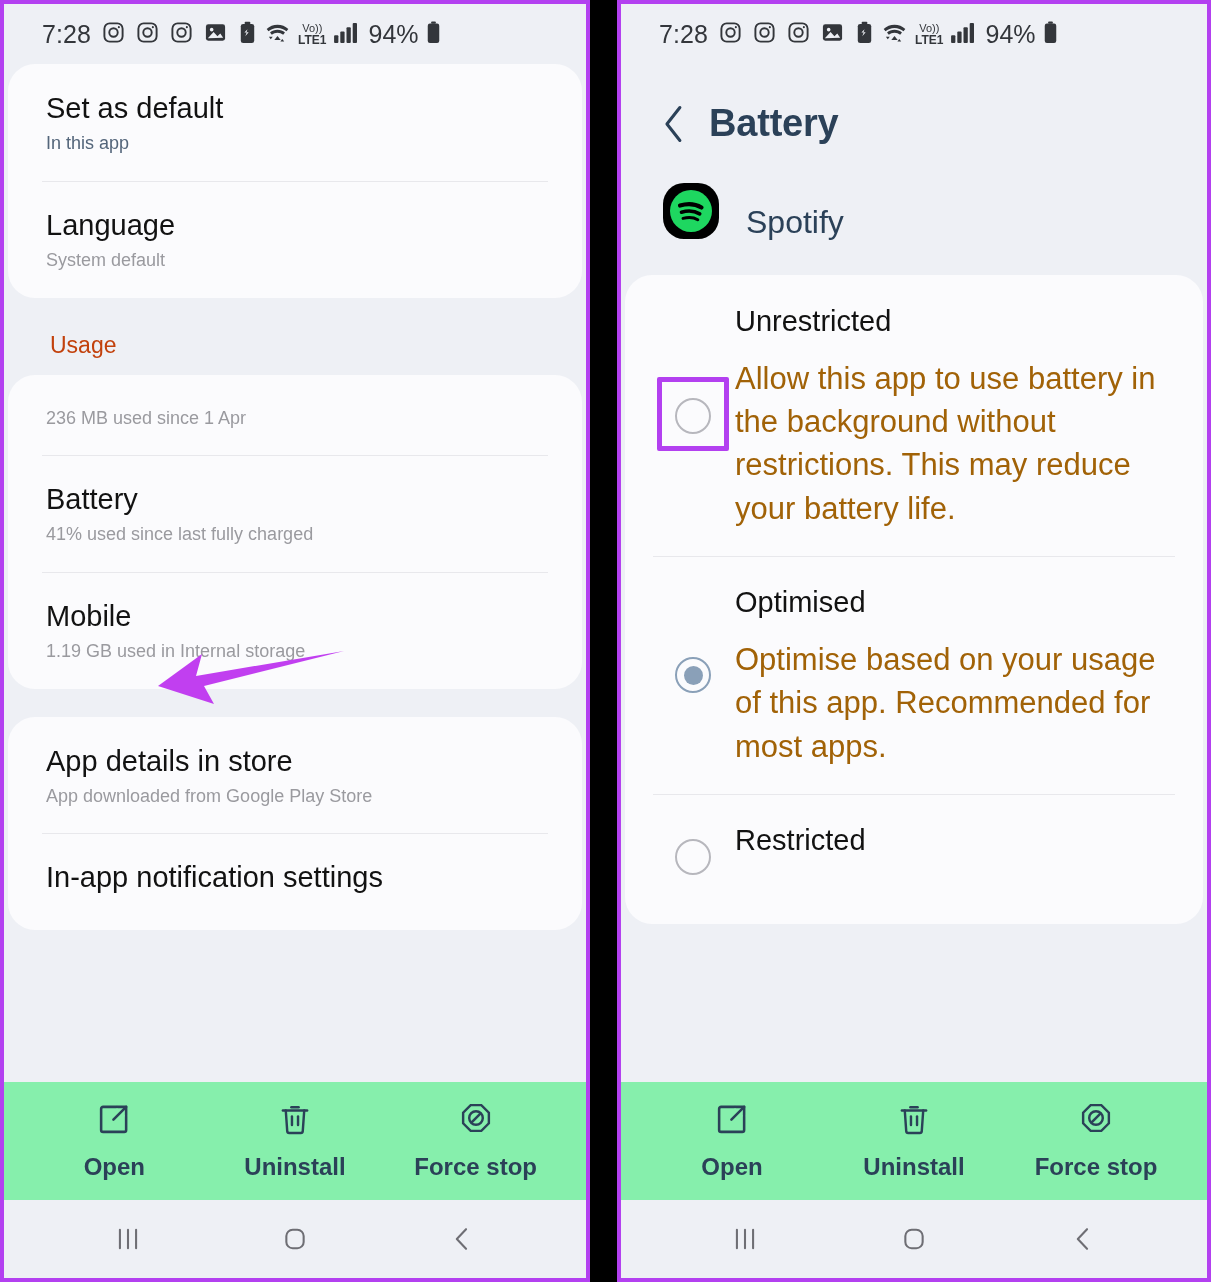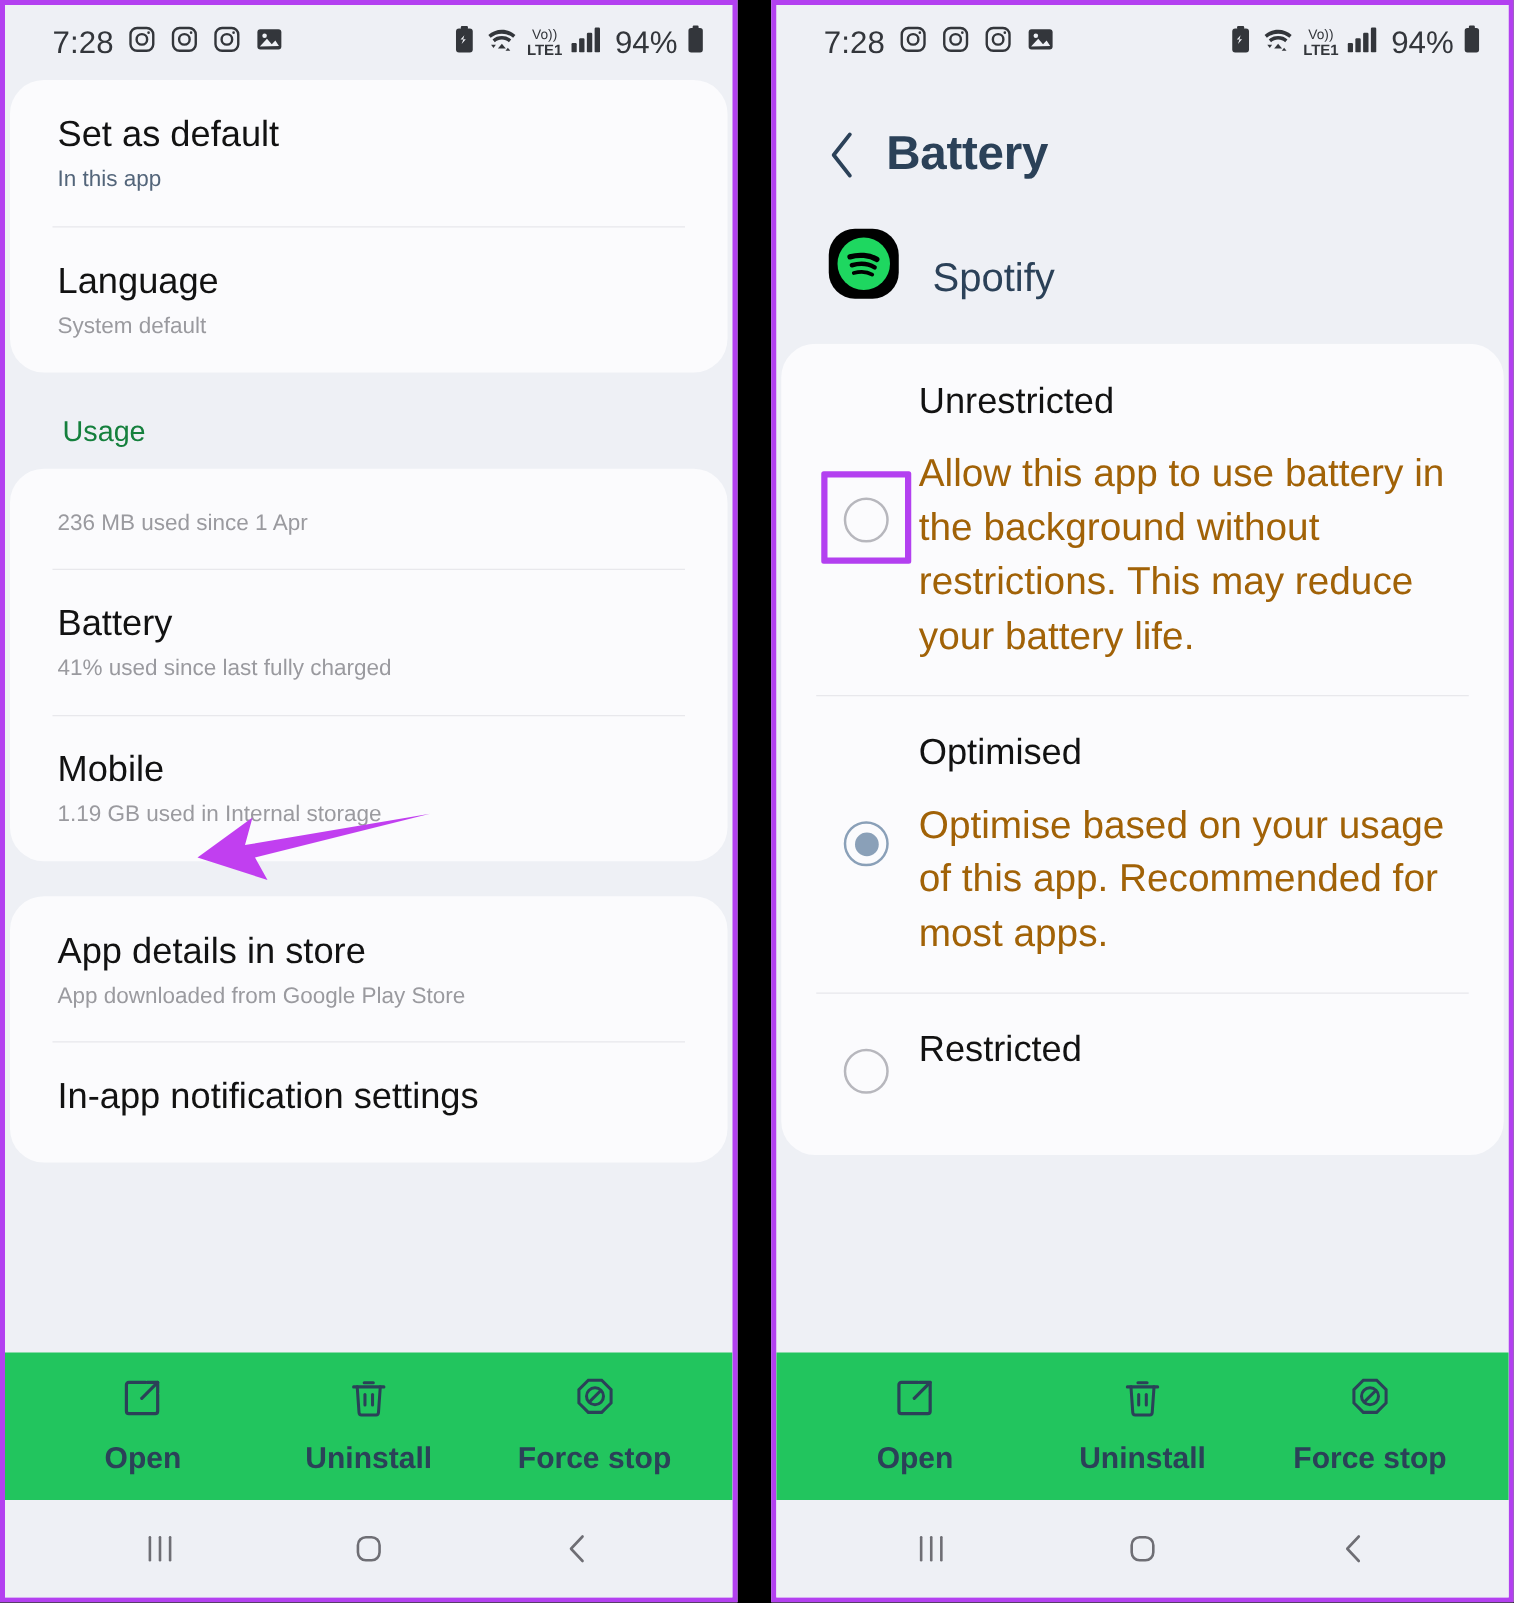--- a/index.html
+++ b/index.html
@@ -29,23 +29,23 @@
   .panel-left  { width: 590px; border-right-width: 4px; }
   .gap { width: 27px; height: 1282px; background: #000; flex: 0 0 27px; }
   .panel-right { width: 594px; }
 
   
   .statusbar {
     height: 60px;
     flex: 0 0 60px;
     display: flex;
     align-items: center;
-    justify-content: space-between;
     padding: 0 22px 0 38px;
     color: #3c4043;
+    gap: 11px;
   }
   .sb-left { display: flex; align-items: center; gap: 11px; }
   .sb-time { font-size: 25px; letter-spacing: .1px; color: #33363b; }
   .sb-right { display: flex; align-items: center; gap: 7px; }
   .sb-pct { font-size: 25px; color: #33363b; margin-left: 3px; }
   .ico { display: block; }
 
   
   .page-header {
     flex: 0 0 auto;
@@ -96,21 +96,21 @@
   }
   .row-sub {
     font-size: 18px;
     color: #9a9a9f;
     margin-top: 6px;
     line-height: 1.25;
   }
   .row-sub.accent { color: #53657a; }
   .section-label {
     font-size: 23px;
-    color: #15803d;
+    color: #c2410c;
     padding: 16px 0 16px 42px;
   }
 
   
   .arrow-annot {
     position: absolute;
     left: 152px; top: 582px;
     width: 190px; height: 64px;
     pointer-events: none;
   }
@@ -185,21 +185,21 @@
     margin-top: 16px;
   }
 
   
   .actionbar {
     flex: 0 0 118px;
     display: flex;
     align-items: center;
     justify-content: space-around;
     padding: 0 20px;
-    background: #22c55e;
+    background: #86efac;
   }
   .action {
     display: flex;
     flex-direction: column;
     align-items: center;
     gap: 13px;
     width: 33%;
   }
   .action-label {
     font-size: 24px;

